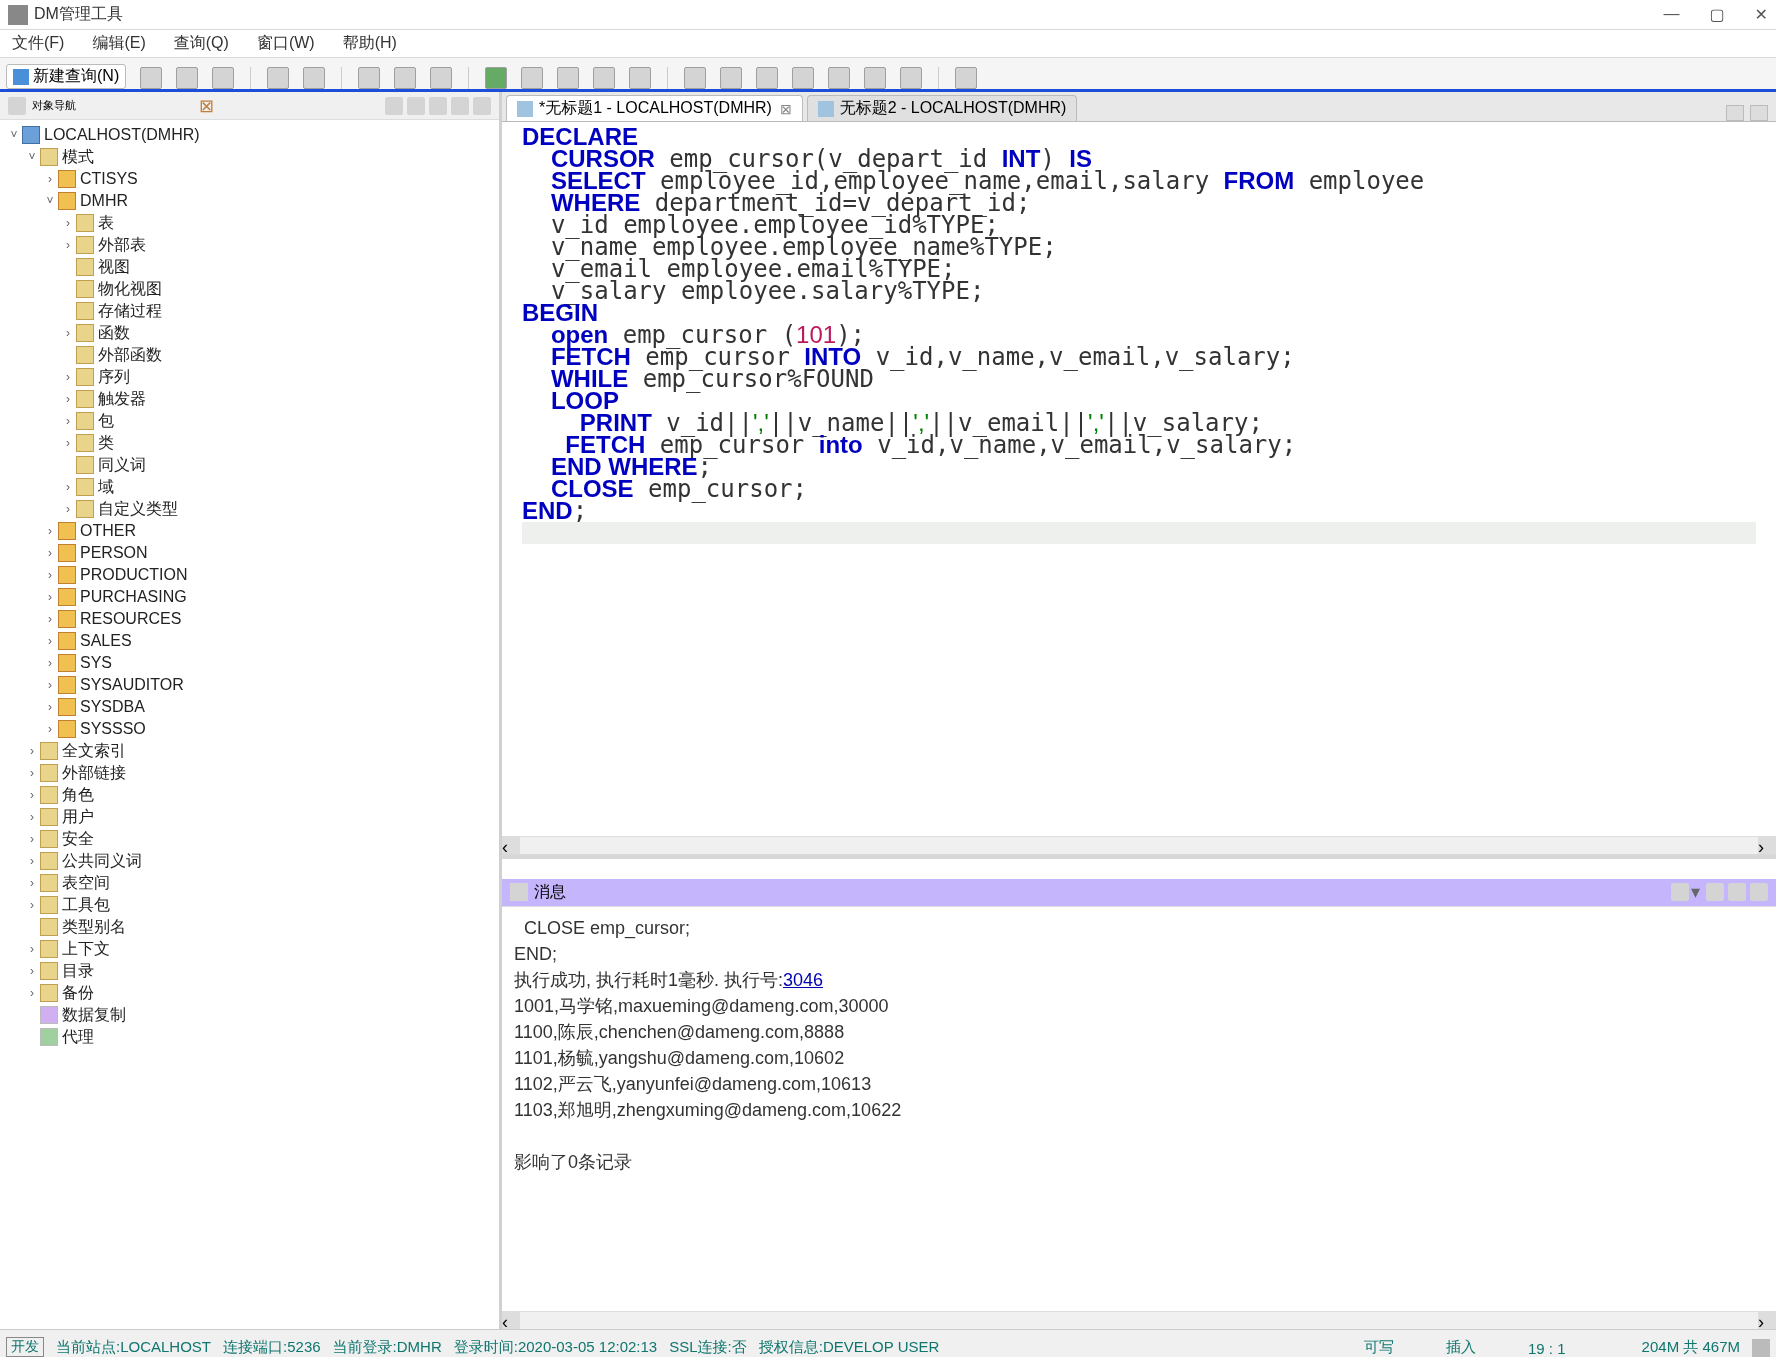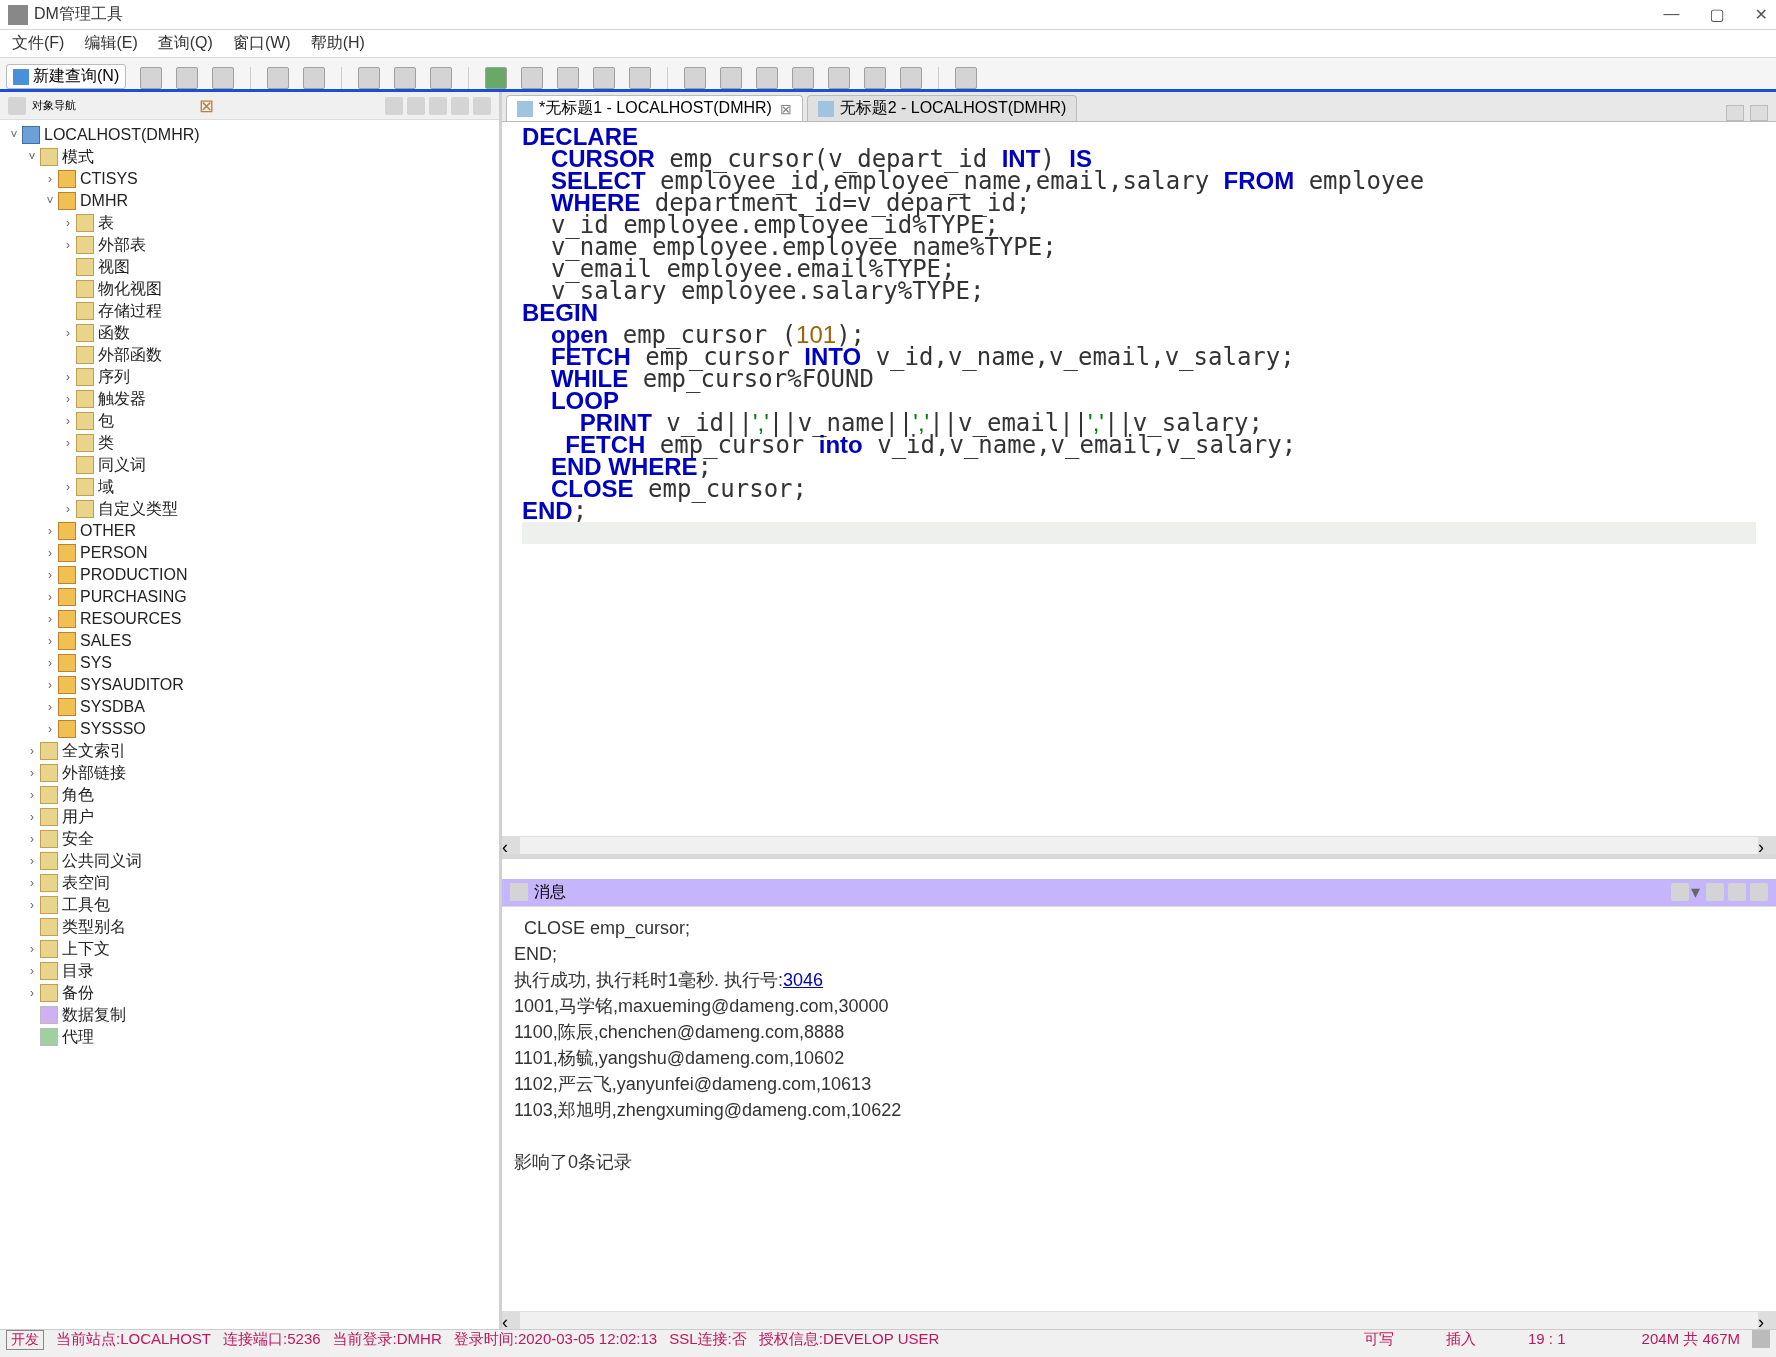--- a/index.html
+++ b/index.html
@@ -4,21 +4,21 @@
   <style>
     * { margin: 0; padding: 0; box-sizing: border-box; font-family: "Microsoft YaHei", Arial, sans-serif; }
     body { background: #f0f0f0; width: 1776px; height: 1357px; display: flex; flex-direction: column; font-size: 18px; }
     
     .title-bar { height: 30px; background: #fff; display: flex; align-items: center; padding: 0 8px; border-bottom: 1px solid #d8d8d8; }
     .title-bar .icon { width: 20px; height: 20px; background: #888; margin-right: 6px; display:inline-block; }
     .title-bar .title { font-size: 16px; color: #333; flex: 1; }
     .win-controls { display: flex; gap: 30px; color: #555; font-size: 16px; }
     .win-controls span { cursor: pointer; }
     
-    .menu-bar { height: 28px; background: #fff; display: flex; align-items: center; padding: 0 8px; gap: 12px; border-bottom: 1px solid #d8d8d8; }
+    .menu-bar { height: 28px; background: #fff; display: flex; align-items: center; padding: 0 8px; gap: 20px; border-bottom: 1px solid #d8d8d8; }
     .menu-bar span { font-size: 16px; color: #333; cursor: pointer; padding: 2px 4px; }
     
     .toolbar { height: 34px; background: #f5f5f5; display: flex; align-items: flex-end; padding: 0 6px; gap: 14px; border-bottom: 3px solid #1d4ed8; }
     .tb-item { width: 22px; height: 22px; background: #d4d4d4; border: 1px solid #a0a0a0; display:inline-block; border-radius:2px;}
     .tb-sep { width:1px; height:22px; background:#ccc; margin:0 2px;}
     .new-query-btn { display:flex; align-items:center; font-size:16px; border:1px solid #bbb; padding:1px 6px; border-radius:3px; background:#fff;}
     .nq-icon{width:16px;height:16px;background:#4a90d9;margin-right:4px;}
     
     .main-area { flex: 1; display: flex; background: #fff; }
     
@@ -38,36 +38,36 @@
     .tabs { height:30px; display:flex; align-items:flex-end; background:#e8e8e8; border-bottom:1px solid #bbb; padding-left:4px;}
     .tab { display:flex; align-items:center; height:26px; padding:0 10px; background:#fff; border:1px solid #bbb; border-bottom:none; margin-right:4px; font-size:16px; border-radius:4px 4px 0 0;}
     .tab.inactive{background:#e0e0e0;}
     .tab .ti{width:16px;height:16px;background:#a0c4e0;margin-right:6px;}
     .tab .tc{margin-left:8px;color:#888;font-size:14px;}
     .tab-controls{margin-left:auto;display:flex;gap:6px;padding-right:8px;}
     .tctl{width:18px;height:16px;background:#ddd;border:1px solid #bbb;}
     
     .code-editor { flex:3; background:#fff; padding:4px 20px; font-family: Consolas, monospace; font-size:24px; color:#333; overflow:auto; white-space:pre; line-height:22px;}
     .kw{color:#0000c0;font-weight:bold;}
-    .num{color:#a16207;}
+    .num{color:#be185d;}
     .str{color:#008000;}
     .hl-line{background:#eef0ee;display:block;}
     .scroll-bar{height:18px;background:#f0f0f0;border-top:1px solid #ddd;display:flex;}
     .scroll-bar .arrow{width:18px;background:#ddd;}
     
     .splitter-h{height:5px;background:#d8d8d8;}
     
     .output-panel { flex:2; display:flex; flex-direction:column;}
     .op-header{height:28px;background:#c4b5fd;display:flex;align-items:center;padding:0 8px;border-bottom:1px solid #ddd;margin-top:20px;}
     .op-icon{width:18px;height:18px;background:#d4d4d4;margin-right:6px;}
     .op-title{font-size:16px;flex:1;}
     .op-body{flex:1;padding:8px 12px;font-family:Consolas,monospace;font-size:18px;color:#333;line-height:26px; white-space:pre-wrap;}
     .link-num{color:#0000b0;text-decoration:underline;}
     
-    .status-bar { height:28px; background:#f0f0f0; border-top:1px solid #ccc; display:flex; align-items:flex-start; padding:0 6px; font-size:15px; color:#be185d; gap:12px;}
+    .status-bar { height:28px; background:#f0f0f0; border-top:1px solid #ccc; display:flex; align-items:flex-end; padding:0 6px; font-size:15px; color:#0f766e; gap:12px;}
     .sb-badge{border:1px solid #888;padding:0 4px;font-size:14px;}
     .sb-spacer{flex:1;}
     .sb-cell{min-width:70px;}
     .trash{width:18px;height:18px;background:#bbb;}
   </style>
 </head>
 <body>
 
 <div class="title-bar">
   <span class="icon"></span>

